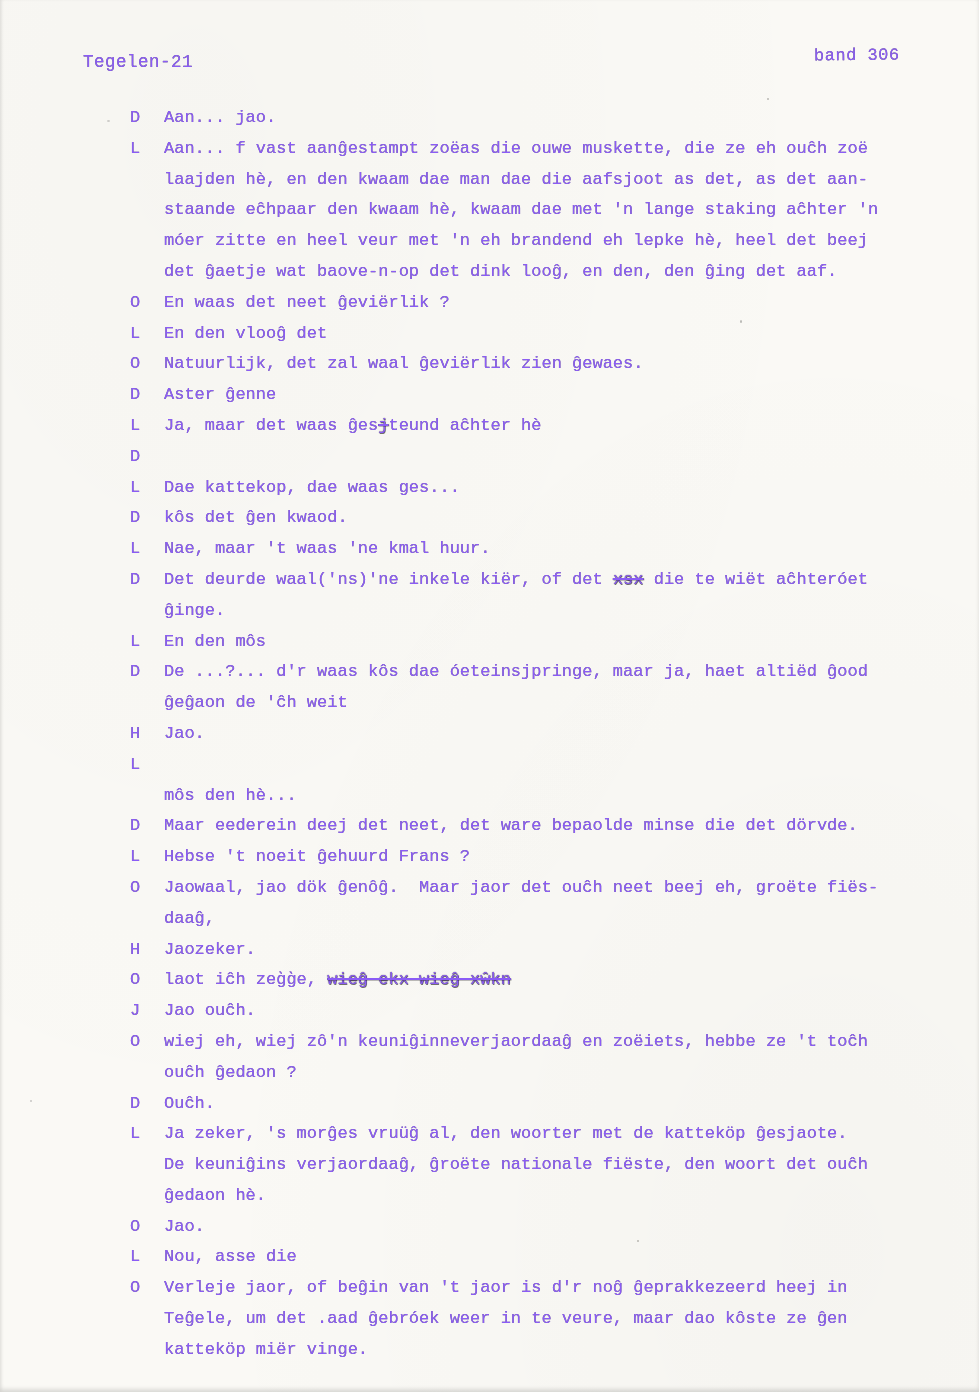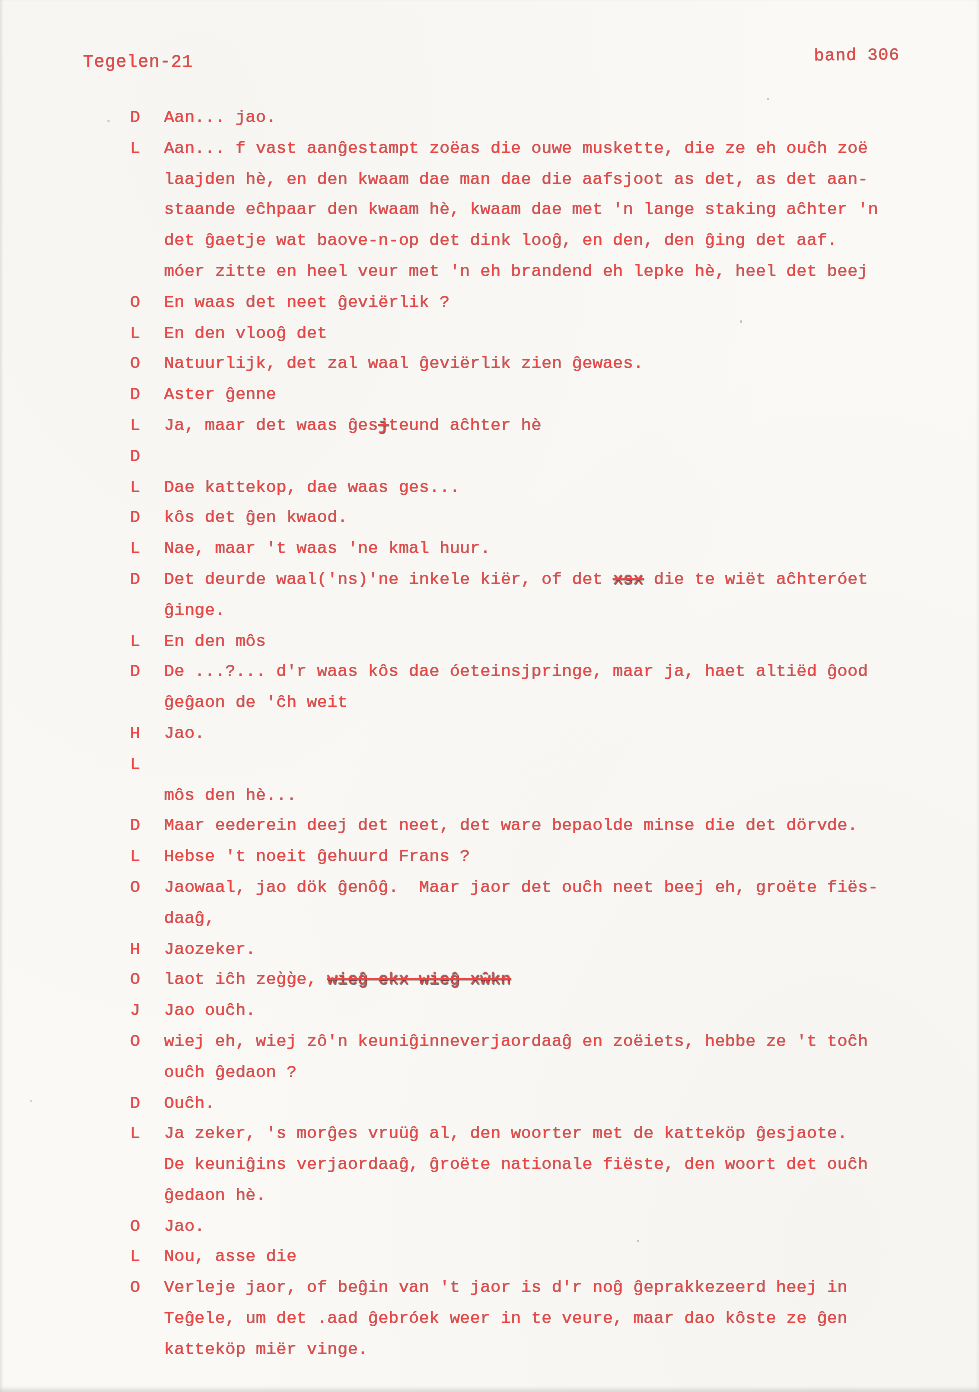--- a/index.html
+++ b/index.html
@@ -6,21 +6,21 @@
   body { background: #d8d8d4; }
 
   .page {
     position: relative;
     width: 979px;
     height: 1392px;
     margin: 0 auto;
     background: #faf9f5;
     overflow: hidden;
     font-family: "Liberation Mono", "DejaVu Sans Mono", monospace;
-    color: #ef4444;
+    color: #8b5cf6;
     box-shadow: inset 0 -3px 4px rgba(0,0,0,0.12), inset 2px 0 3px rgba(0,0,0,0.04);
   }
 
   
   .page::before {
     content: "";
     position: absolute; inset: 0;
     background:
       radial-gradient(ellipse at 20% 10%, rgba(0,0,0,0.015), transparent 60%),
       radial-gradient(ellipse at 85% 90%, rgba(0,0,0,0.02), transparent 55%);
@@ -90,22 +90,22 @@
 
   <span class="header-left">Tegelen-21</span>
 
   <span class="header-right">band 306</span>
 
   <div class="transcript" id="transcript">
       <div class="line"><span class="speaker">D</span><span class="text"><span>Aan... jao.</span></span></div>
       <div class="line"><span class="speaker">L</span><span class="text"><span>Aan... f vast aanĝestampt zoëas die ouwe muskette, die ze eh ouĉh zoë</span></span></div>
       <div class="line"><span class="speaker"></span><span class="text"><span>laajden hè, en den kwaam dae man dae die aafsjoot as det, as det aan-</span></span></div>
       <div class="line"><span class="speaker"></span><span class="text"><span>staande eĉhpaar den kwaam hè, kwaam dae met 'n lange staking aĉhter 'n</span></span></div>
+      <div class="line"><span class="speaker"></span><span class="text"><span>móer zitte en heel veur met 'n eh brandend eh lepke hè, heel det beej</span></span></div>
       <div class="line"><span class="speaker"></span><span class="text"><span>det ĝaetje wat baove-n-op det dink looĝ, en den, den ĝing det aaf.</span></span></div>
-      <div class="line"><span class="speaker"></span><span class="text"><span>móer zitte en heel veur met 'n eh brandend eh lepke hè, heel det beej</span></span></div>
       <div class="line"><span class="speaker">O</span><span class="text"><span>En waas det neet ĝeviërlik ?</span></span></div>
       <div class="line"><span class="speaker">L</span><span class="text"><span>En den vlooĝ det</span></span></div>
       <div class="line"><span class="speaker">O</span><span class="text"><span>Natuurlijk, det zal waal ĝeviërlik zien ĝewaes.</span></span></div>
       <div class="line"><span class="speaker">D</span><span class="text"><span>Aster ĝenne</span></span></div>
       <div class="line"><span class="speaker">L</span><span class="text"><span>Ja, maar det waas ĝes</span><span class="struck">j</span><span>teund aĉhter hè</span></span></div>
       <div class="line"><span class="speaker">D</span></div>
       <div class="line"><span class="speaker">L</span><span class="text"><span>Dae kattekop, dae waas ges...</span></span></div>
       <div class="line"><span class="speaker">D</span><span class="text"><span>kôs det ĝen kwaod.</span></span></div>
       <div class="line"><span class="speaker">L</span><span class="text"><span>Nae, maar 't waas 'ne kmal huur.</span></span></div>
       <div class="line"><span class="speaker">D</span><span class="text"><span>Det deurde waal('ns)'ne inkele kiër, of det </span><span class="struck">xsx</span><span> die te wiët aĉhteróet</span></span></div>

